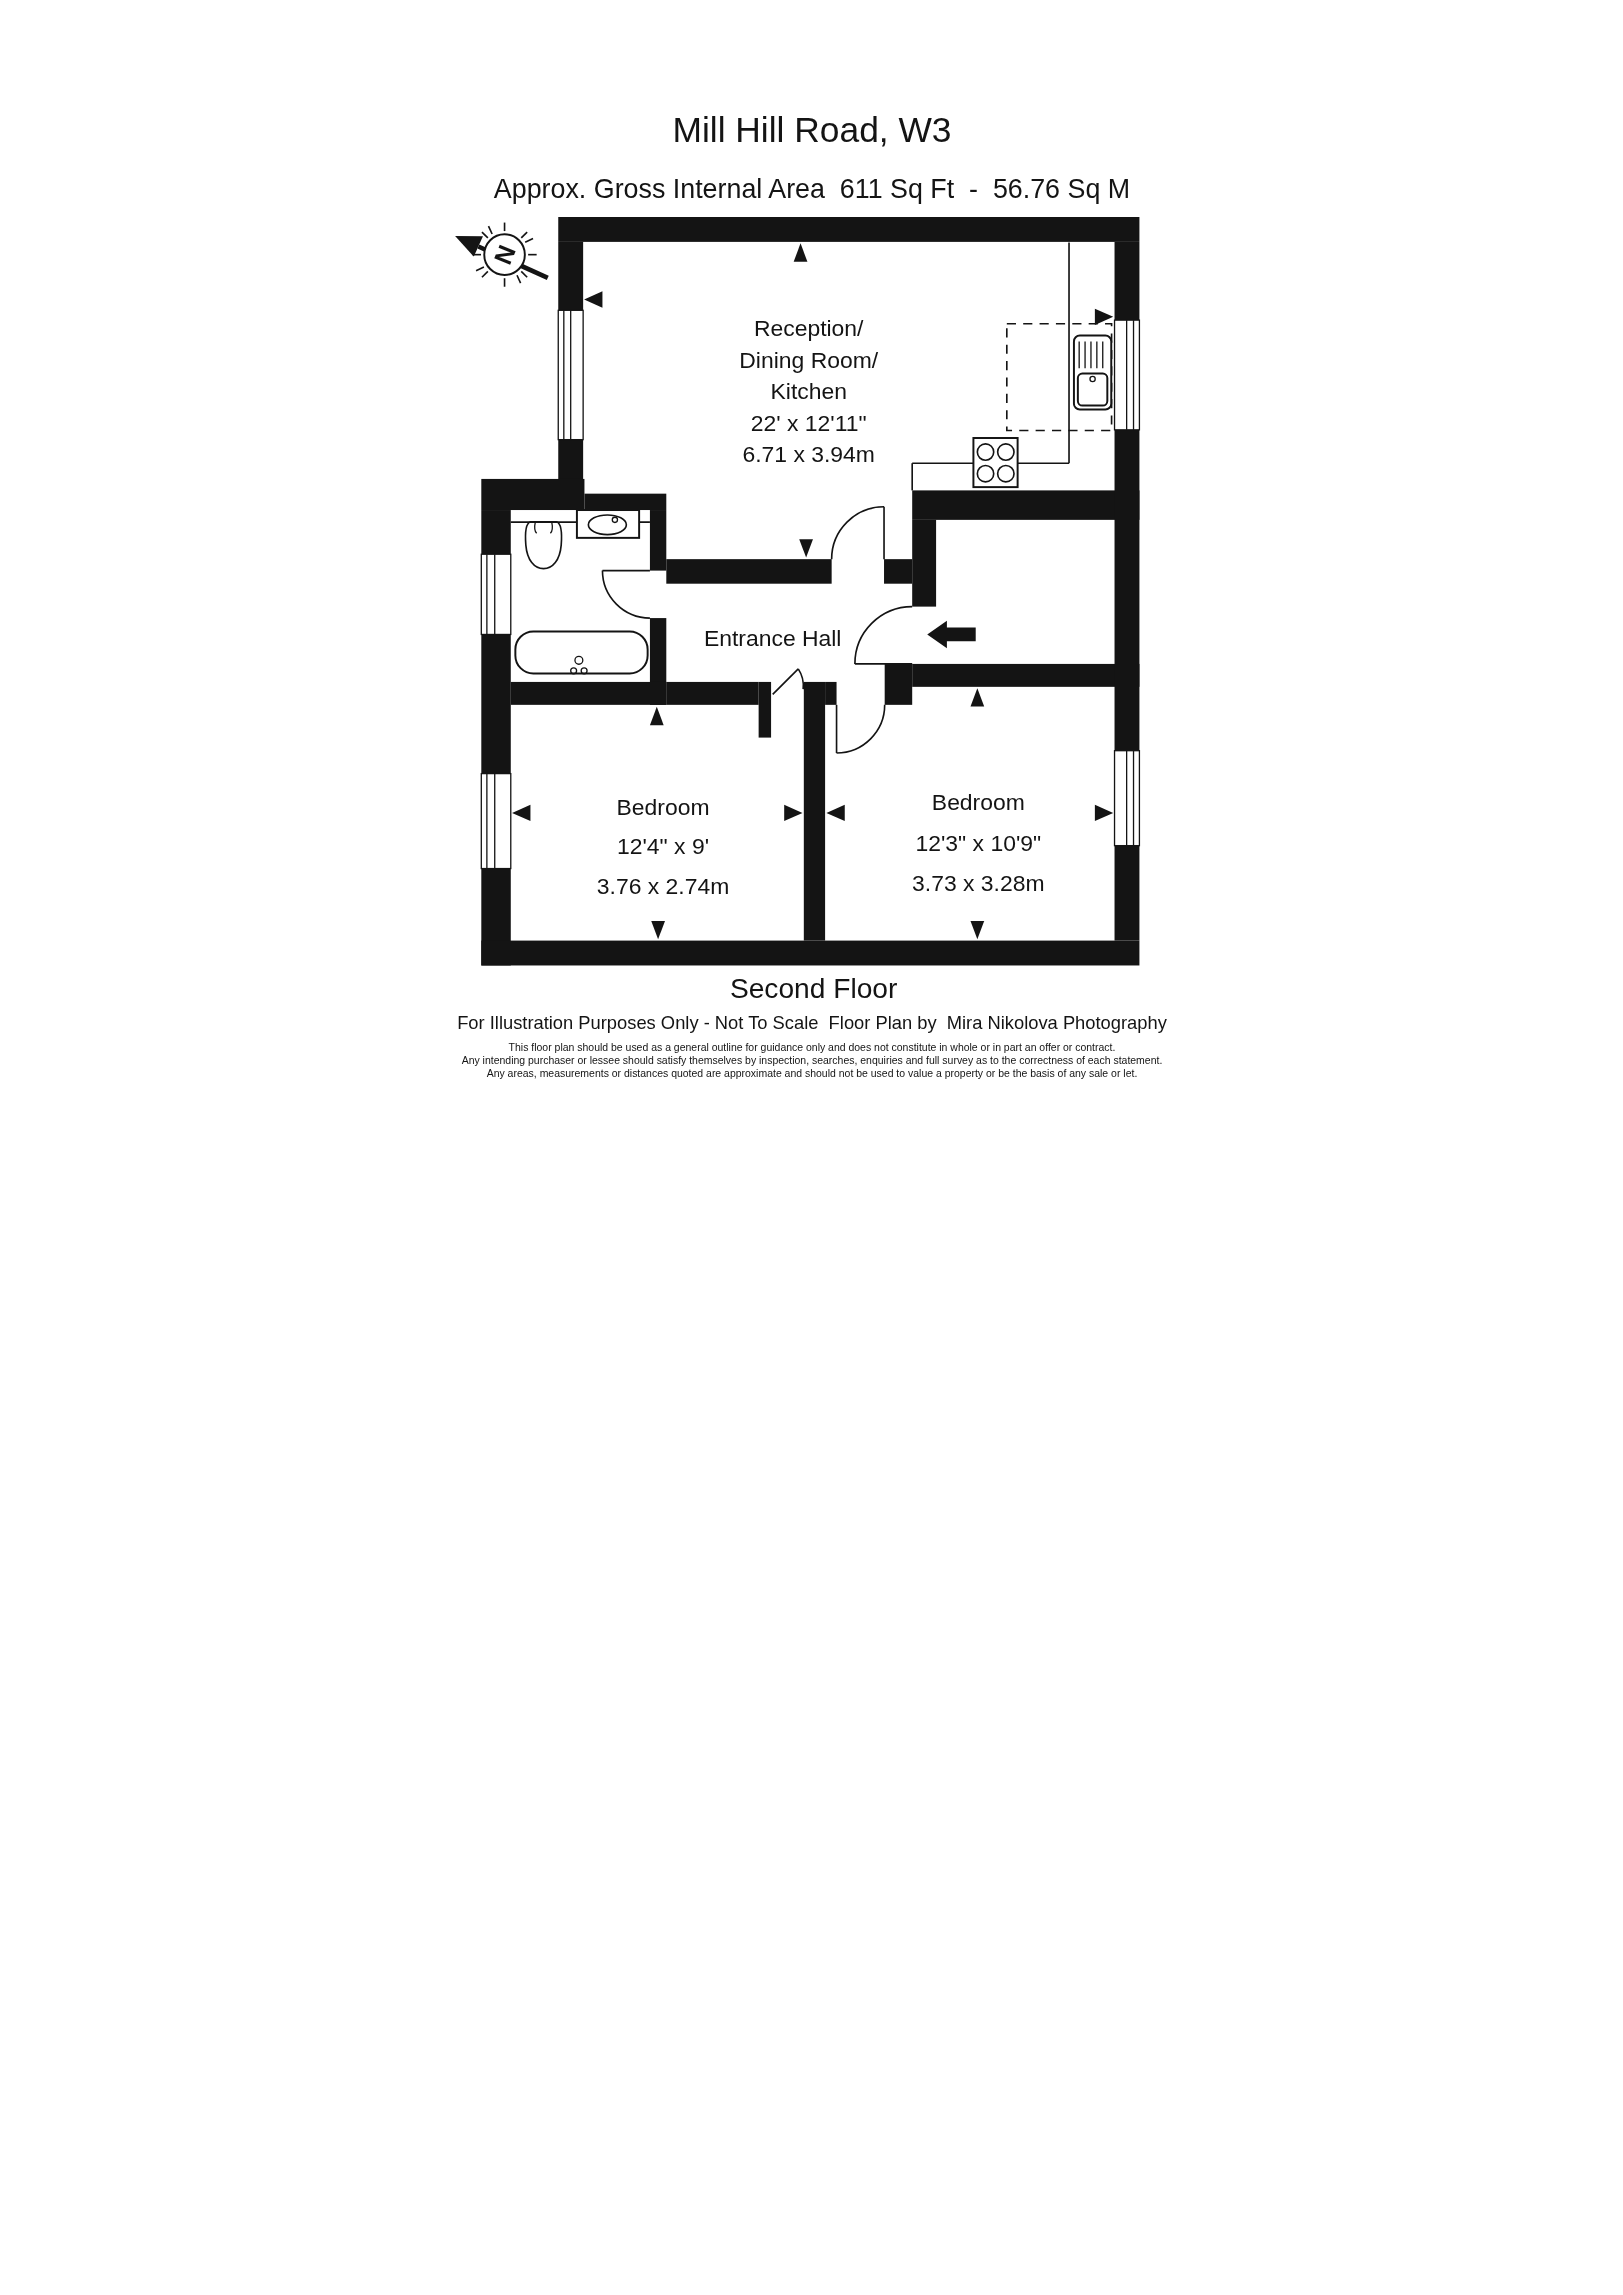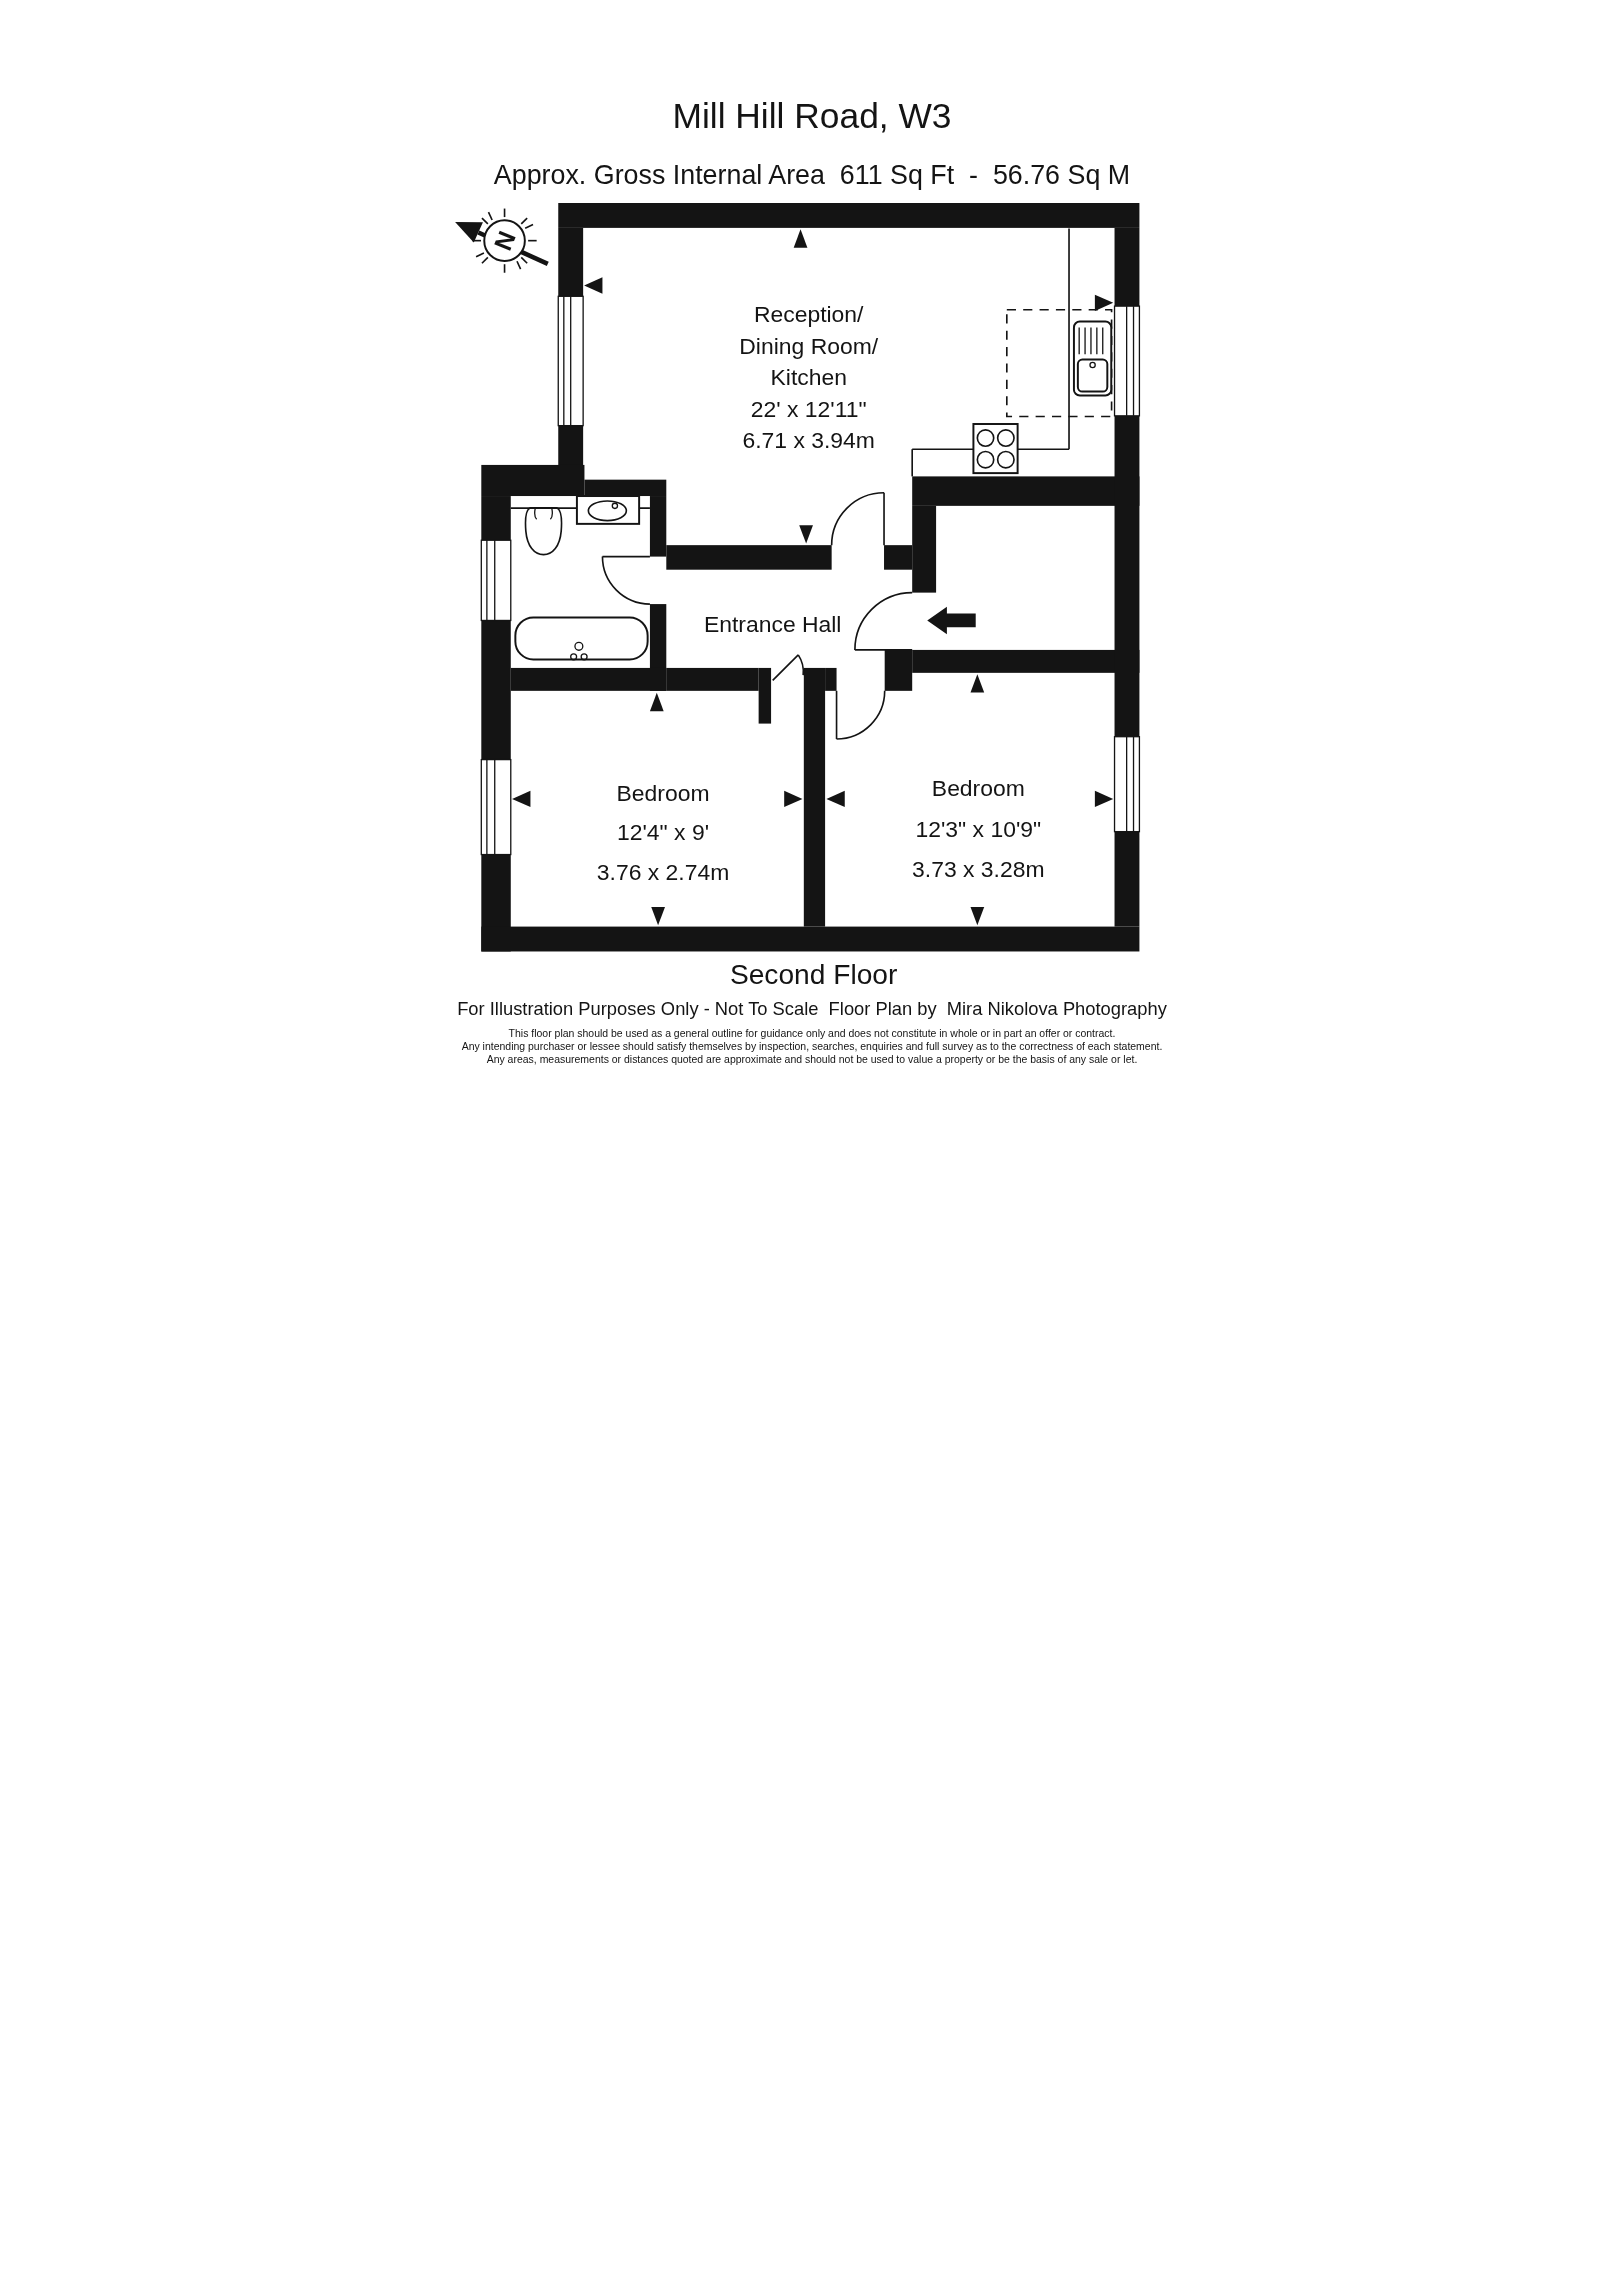--- a/index.html
+++ b/index.html
@@ -1,19 +1,19 @@
 <!DOCTYPE html>
 <html style="font-size:10.5px"><head>
 <meta charset="utf-8">
 <style>
   html,body{margin:0;padding:0;background:#ffffff;}
   .page{
     width:100%;
     max-width:812px;
-    margin:0 auto;
+    margin:14px auto;
     background:#ffffff;
   }
   svg{display:block;width:100%;height:auto;}
   svg text{
     font-family:"Liberation Sans", sans-serif;
     fill:#141414;
   }
   .t-title{font-size:108px;}
   .t-subtitle{font-size:82px;}
   .t-room{font-size:70px;}

